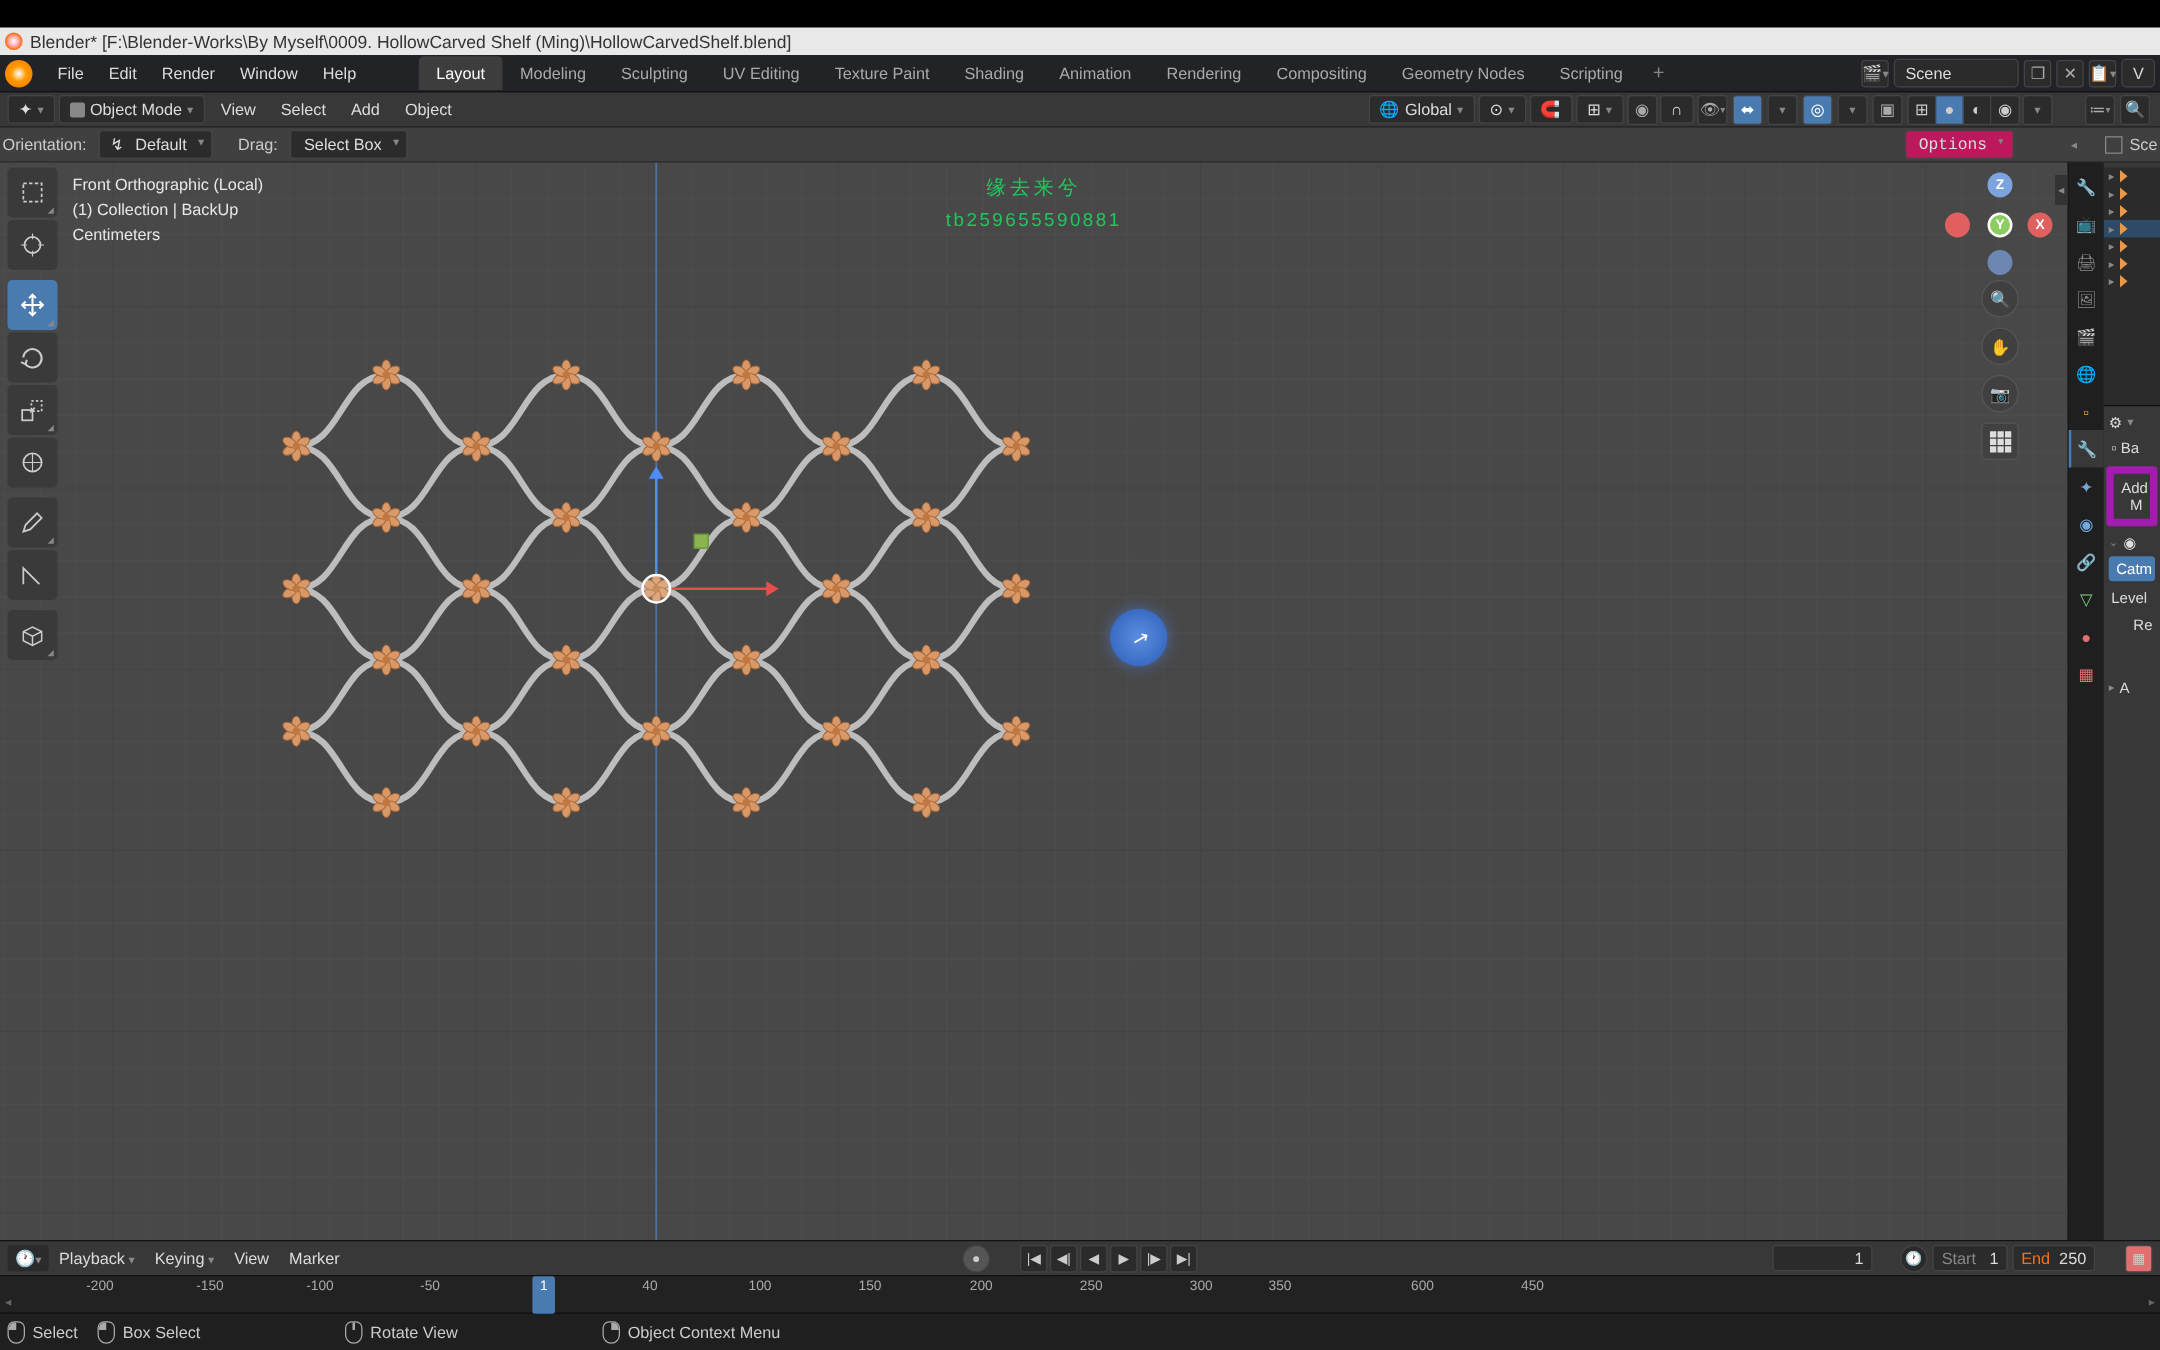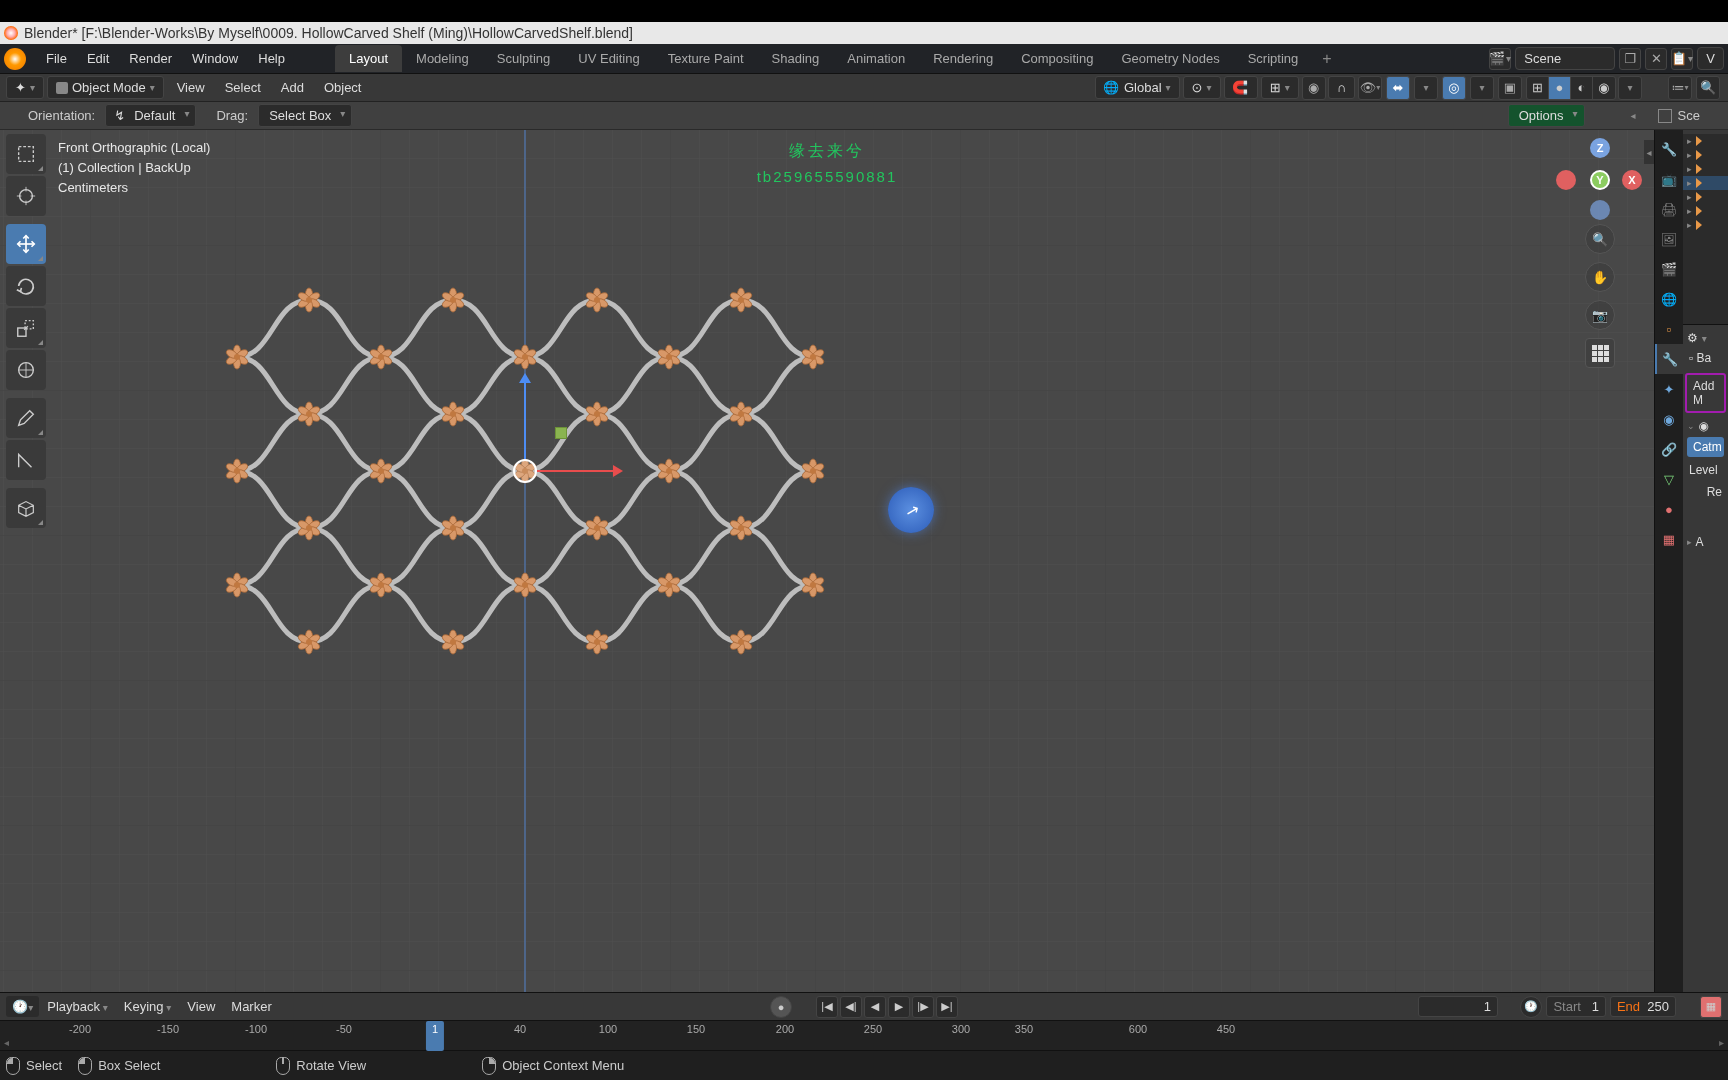--- a/index.html
+++ b/index.html
@@ -25,26 +25,26 @@
   .toolbar { height: 28px; background: #383838; display: flex; align-items: center; padding: 0 6px; border-bottom: 1px solid #222; }
   .toolbar .tb-item { padding: 3px 8px; background: #2b2b2b; border: 1px solid #444; border-radius: 3px; margin-right: 3px; color: #ddd; cursor: pointer; display: flex; align-items: center; gap: 4px; }
   .toolbar .tb-menu { padding: 3px 10px; color: #ddd; cursor: pointer; }
   .toolbar .tb-icon-btn { width: 24px; height: 24px; background: #2b2b2b; border: 1px solid #444; border-radius: 3px; margin-right: 2px; display: flex; align-items: center; justify-content: center; color: #aaa; cursor: pointer; }
   .toolbar .tb-right { margin-left: auto; display: flex; align-items: center; gap: 2px; }
   .toolbar .shading-group { display: flex; background: #2b2b2b; border: 1px solid #444; border-radius: 3px; }
   .toolbar .shading-btn { width: 22px; height: 22px; display: flex; align-items: center; justify-content: center; border-right: 1px solid #444; cursor: pointer; }
   .toolbar .shading-btn:last-child { border-right: none; }
   .toolbar .shading-btn.active { background: #4a7bb0; }
   
-  .sub-toolbar { height: 28px; background: #404040; display: flex; align-items: center; padding: 0 28px; color: #ccc; border-bottom: 1px solid #2a2a2a; text-align: right; }
+  .sub-toolbar { height: 28px; background: #404040; display: flex; align-items: center; padding: 0 2px; color: #ccc; border-bottom: 1px solid #2a2a2a; text-align: right; }
   .sub-toolbar .label { margin-right: 10px; }
   .sub-toolbar .dropdown { background: #2b2b2b; border: 1px solid #444; border-radius: 3px; padding: 3px 20px 3px 28px; color: #ddd; cursor: pointer; margin-right: 20px; position: relative; }
   .sub-toolbar .dropdown::after { content: '▾'; position: absolute; right: 6px; top: 3px; font-size: 10px; color: #888; }
   .sub-toolbar .right { margin-left: auto; display: flex; align-items: center; gap: 6px; }
-  .sub-toolbar .options-btn { background: #14532d; border: 1px solid #444; border-radius: 3px; padding: 3px 20px 3px 10px; color: #ddd; cursor: pointer; position: relative; }
+  .sub-toolbar .options-btn { background: #be185d; border: 1px solid #444; border-radius: 3px; padding: 3px 20px 3px 10px; color: #ddd; cursor: pointer; position: relative; font-family: Liberation Mono, monospace; }
   .sub-toolbar .options-btn::after { content: '▾'; position: absolute; right: 6px; top: 3px; font-size: 10px; color: #888; }
   
   .main-area { display: flex; height: calc(100% - 22px - 22px - 30px - 28px - 28px - 28px - 30px - 30px); }
   
   .viewport { flex: 1; background: #484848; position: relative; overflow: hidden; }
   .viewport .grid-lines { position: absolute; inset: 0; }
   .viewport .info-text { position: absolute; top: 8px; left: 58px; color: #e8e8e8; font-size: 13px; line-height: 20px; }
   .viewport .watermark { position: absolute; top: 8px; left: 50%; transform: translateX(-50%); color: #22c55e; font-size: 16px; text-align: center; line-height: 26px; letter-spacing: 3px; }
   .viewport .watermark .sub { letter-spacing: 2px; font-size: 15px; }
   
@@ -727,21 +727,21 @@
           </div>
         <div class="scene-row">
             <span class="expand">▸</span>
             <span class="tri-icon"></span>
           </div>
       </div>
 
       <div style="border-top:1px solid #111;padding-top:4px">
         <div class="scene-row">⚙<span class="chev">▾</span></div>
         <div class="props-label">▫ <span>Ba</span></div>
-        <div class="props-label" style="text-align:left;border:2px solid #a21caf;margin:4px 2px;border-radius:3px">Add M</div>
+        <div class="props-label" style="text-align:right;border:6px solid #a21caf;margin:4px 2px;border-radius:3px">Add M</div>
         <div class="scene-row"><span class="expand">⌄</span>◉</div>
         <div class="props-btn">Catm</div>
         <div class="props-label">Level</div>
         <div class="props-label" style="text-align:right">Re</div>
         <div class="scene-row" style="margin-top:30px">
             <span class="expand">▸</span>
             <span>A</span>
           </div>
       </div>
     </div>

